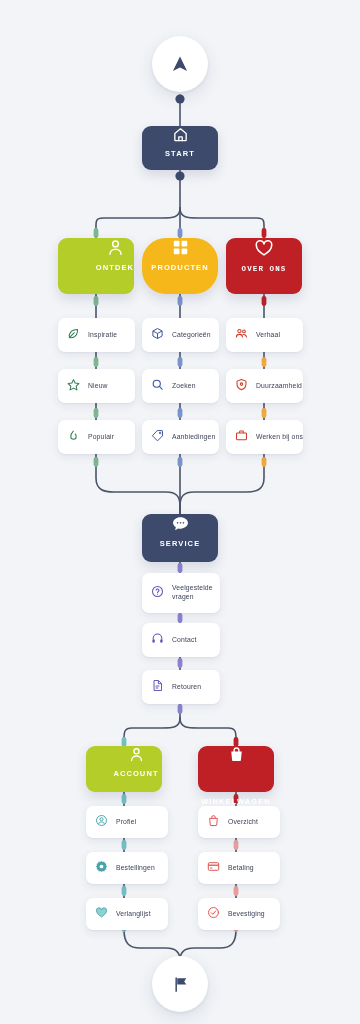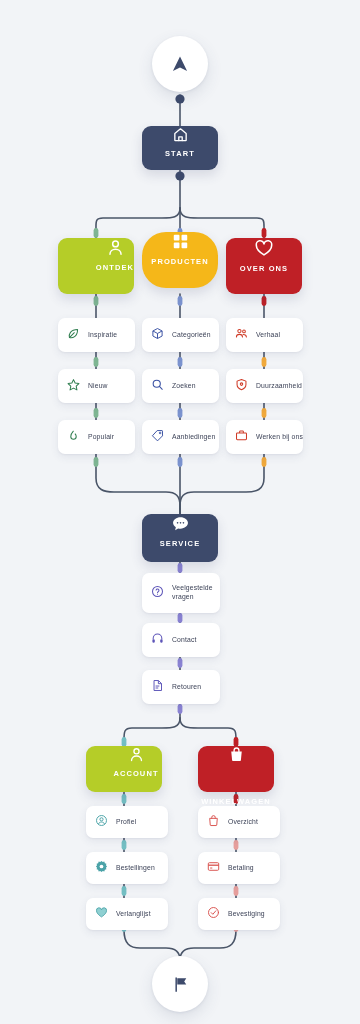--- a/index.html
+++ b/index.html
@@ -181,33 +181,33 @@
   <div class="node" style="left:58px; top:238px; width:76px; height:56px; background:#b5cd28;padding-left:38px;">
     <span class="nicon">
       <svg width="19" height="19" viewBox="0 0 24 24" fill="none" stroke="#fff" stroke-width="1.9" stroke-linecap="round">
         <circle cx="12" cy="7.5" r="3.6"></circle>
         <path d="M5 20.5 c0-4 3.2-6.4 7-6.4 s7 2.4 7 6.4"></path>
       </svg>
     </span>
     <span class="nlabel">ONTDEK</span>
   </div>
 
-  <div class="node" style="left:142px; top:232px; width:76px; height:56px; background:#f5b719;border-radius:24px;">
+  <div class="node" style="left:142px; top:238px; width:76px; height:56px; background:#f5b719;border-radius:24px;">
     <span class="nicon">
       <svg width="19" height="19" viewBox="0 0 24 24" fill="#fff">
         <rect x="3.5" y="3.5" width="7.2" height="7.2" rx="1.1"></rect>
         <rect x="13.3" y="3.5" width="7.2" height="7.2" rx="1.1"></rect>
         <rect x="3.5" y="13.3" width="7.2" height="7.2" rx="1.1"></rect>
         <rect x="13.3" y="13.3" width="7.2" height="7.2" rx="1.1"></rect>
       </svg>
     </span>
     <span class="nlabel">PRODUCTEN</span>
   </div>
 
-  <div class="node" style="left:226px; top:238px; width:76px; height:56px; background:#bf2026;">
+  <div class="node" style="left:226px; top:238px; width:76px; height:56px; background:#bf2026;font-family:Liberation Mono, monospace;">
     <span class="nicon">
       <svg width="20" height="20" viewBox="0 0 24 24" fill="none" stroke="#fff" stroke-width="1.9" stroke-linejoin="round">
         <path d="M12 20.2 C12 20.2 2.8 14.6 2.8 8.9 A4.6 4.6 0 0 1 12 7.1 A4.6 4.6 0 0 1 21.2 8.9 C21.2 14.6 12 20.2 12 20.2 Z"></path>
       </svg>
     </span>
     <span class="nlabel">OVER ONS</span>
   </div>
 
   <div class="card" style="left:58px; top:318px; width:77px; height:34px;">
     <span class="cicon">

